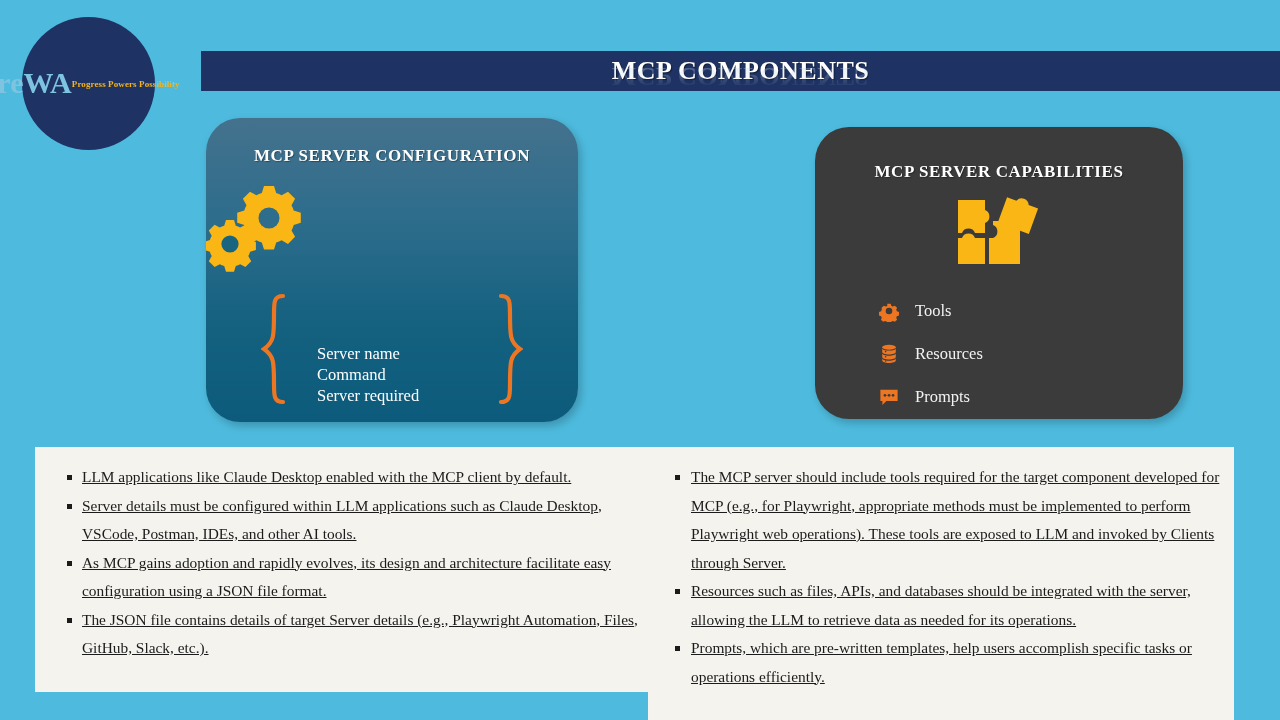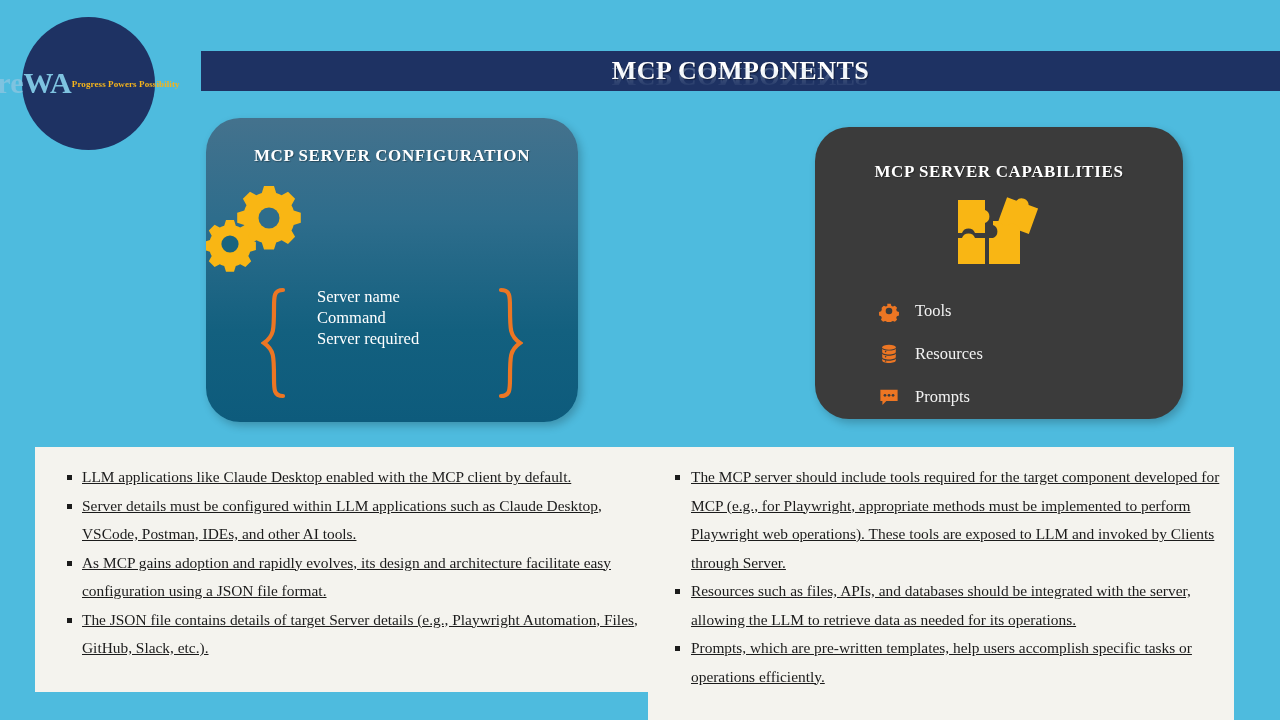--- a/index.html
+++ b/index.html
@@ -135,21 +135,21 @@
   }
 
   
   #brace-block {
     position: absolute;
     left: 0;
     top: 168px;
     width: 372px;
     height: 120px;
     display: flex;
-    align-items: flex-start;
+    align-items: flex-end;
     justify-content: center;
   }
   .brace {
     width: 26px;
     height: 114px;
     flex: none;
   }
   #server-lines {
     font-family: "Liberation Serif", serif;
     font-size: 16.5px;

